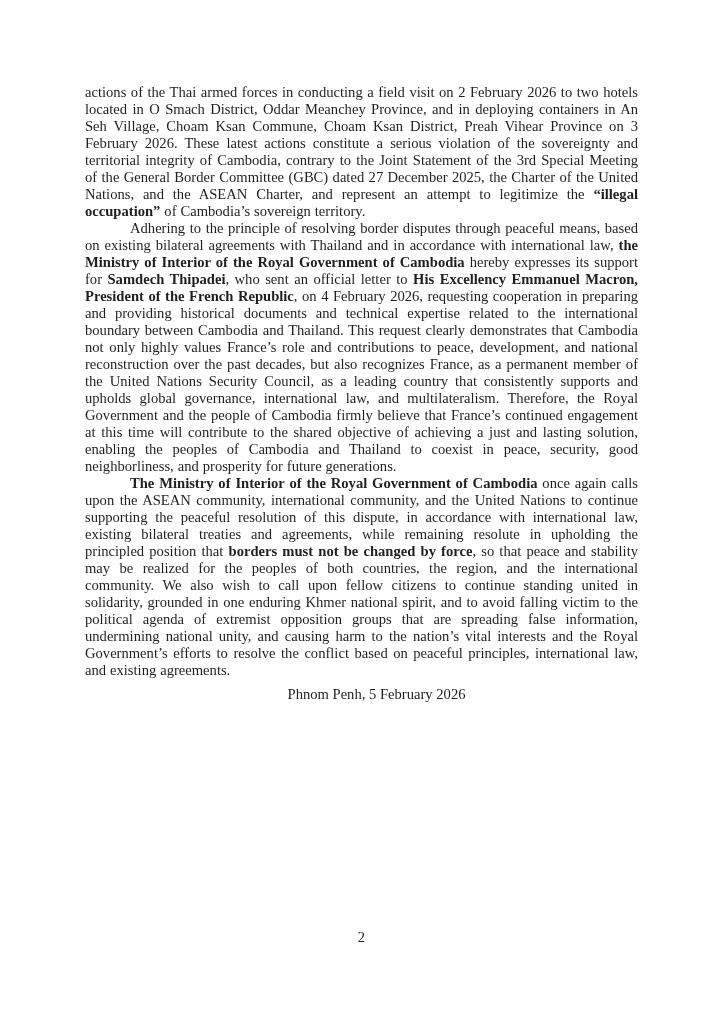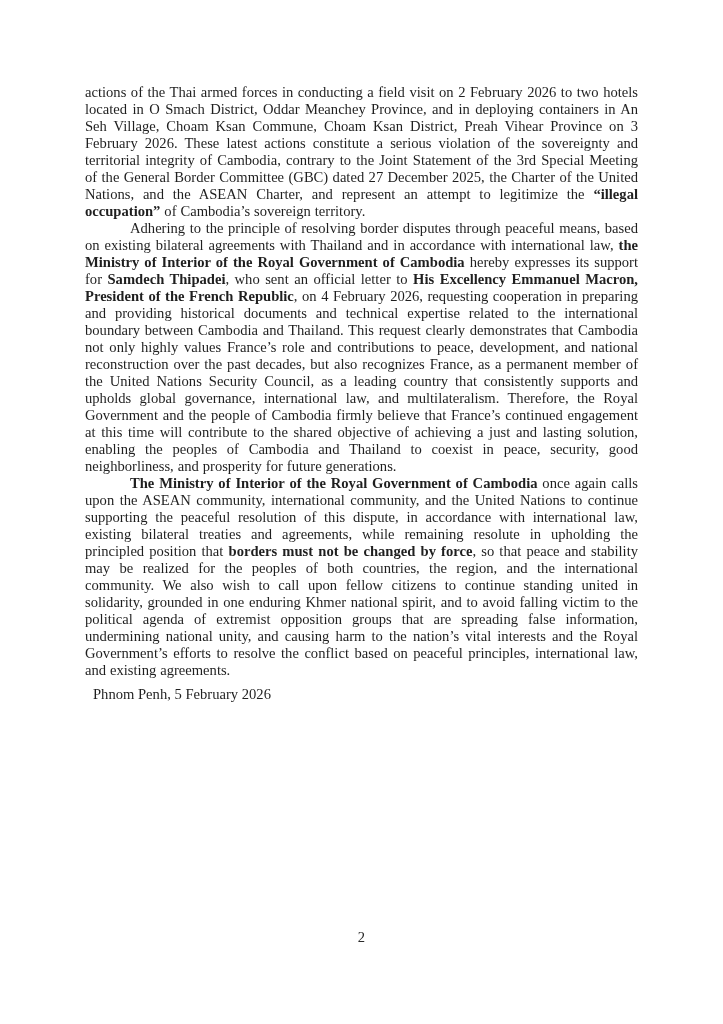--- a/index.html
+++ b/index.html
@@ -30,25 +30,25 @@
     text-justify: inter-word;
     word-spacing: 0.02em;
   }
   .doc-par.indent {
     text-indent: 45px;
   }
   .doc-par .bold {
     font-weight: bold;
   }
   .date-line {
-    margin: 8px;
+    margin: 15px;
     margin-top: 14px;
     font-size: 14.6px;
     line-height: 17px;
-    text-align: left;
+    text-align: center;
   }
   .page-footer {
     position: absolute;
     left: 0;
     top: 929px;
     width: 723px;
     text-align: center;
     font-size: 14.6px;
     line-height: 17px;
     color: #2a2a2a;

